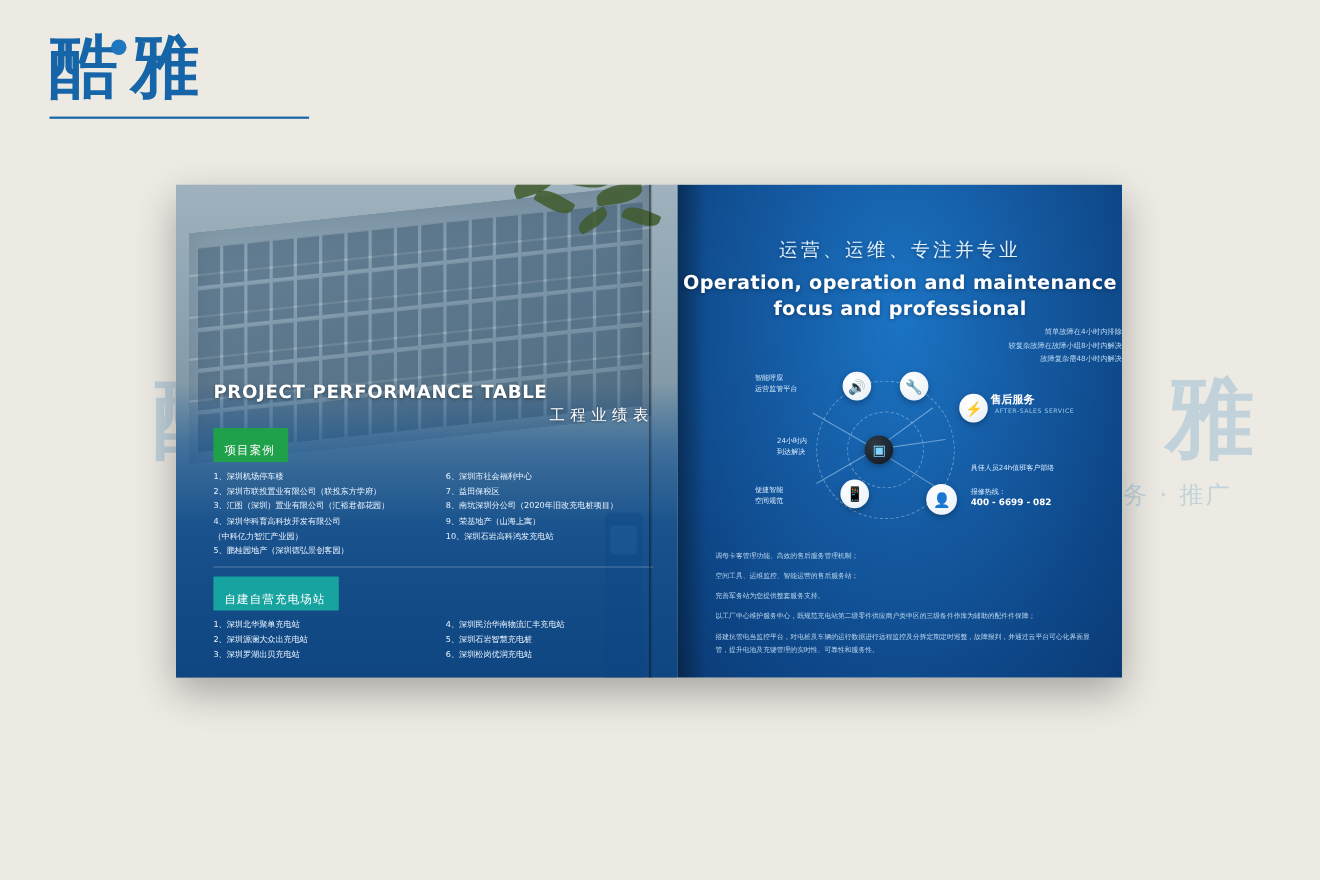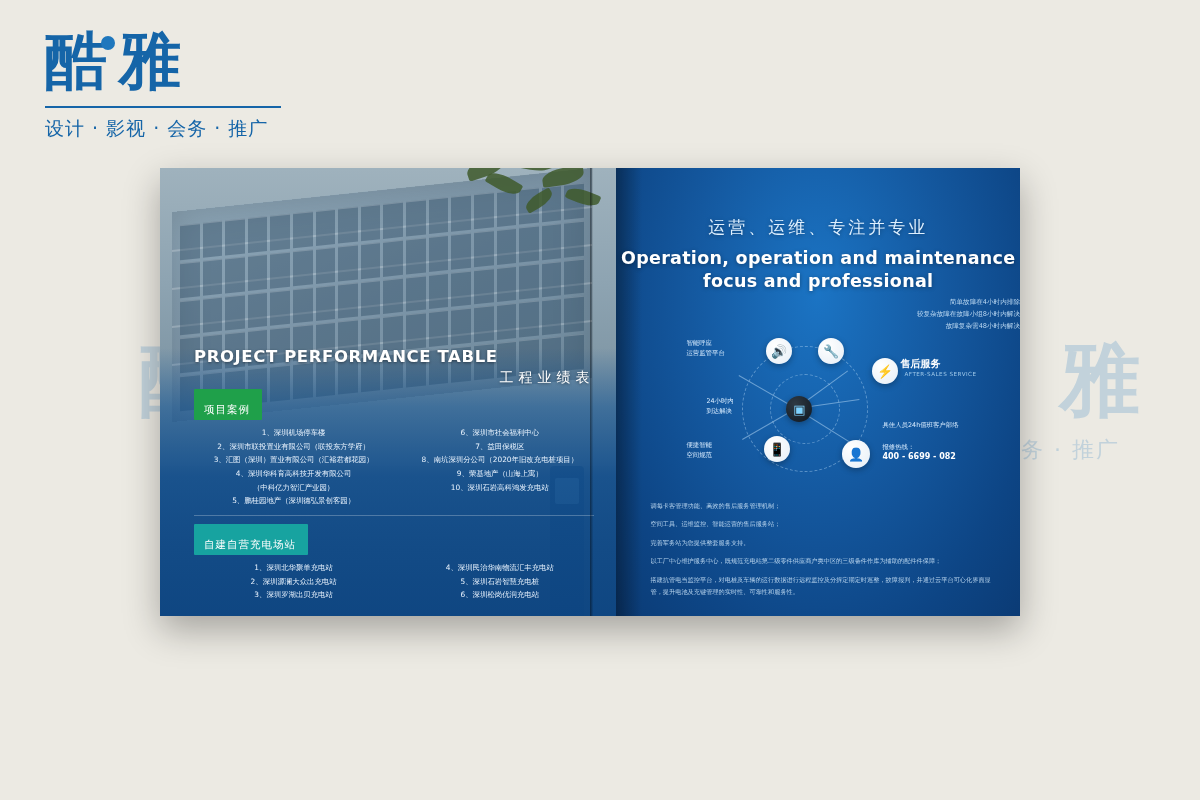--- a/index.html
+++ b/index.html
@@ -210,21 +210,21 @@
   .sec-tab.teal { background: #17a3a0; }
   .cols {
     display: flex;
     gap: 12px;
     font-family: "DejaVu Sans", sans-serif;
     font-size: 7.4px;
     line-height: 1.85;
     color: #eaf4ff;
   }
   .cols ol { margin: 0; padding: 0; list-style: none; }
-  .cols li { white-space: nowrap; text-align: center; }
+  .cols li { white-space: nowrap; }
   .col-a { width: 200px; }
   .col-b { width: 190px; }
   .sep-line {
     height: 1px;
     background: rgba(255,255,255,0.25);
     margin: 7px 0 8px 0;
   }
   .charger {
     position: absolute;
     right: 32px;
@@ -379,21 +379,20 @@
 
 <div class="brand">
   <div class="brand-mark">
     <span class="brand-char">
       <span>酷</span>
       <span class="dot"></span>
     </span>
     <span class="brand-char">雅</span>
   </div>
   <div class="brand-rule"></div>
-  <div class="brand-tag">设计 · 影视 · 会务 · 推广</div>
 </div>
 
 <div class="watermark">
   <div class="wm-row">
     <span class="wm-char">酷</span>
     <span class="wm-char">雅</span>
   </div>
   <div class="wm-tag">
     <span>设计 · 影视</span>
     <span>会务 · 推广</span>

